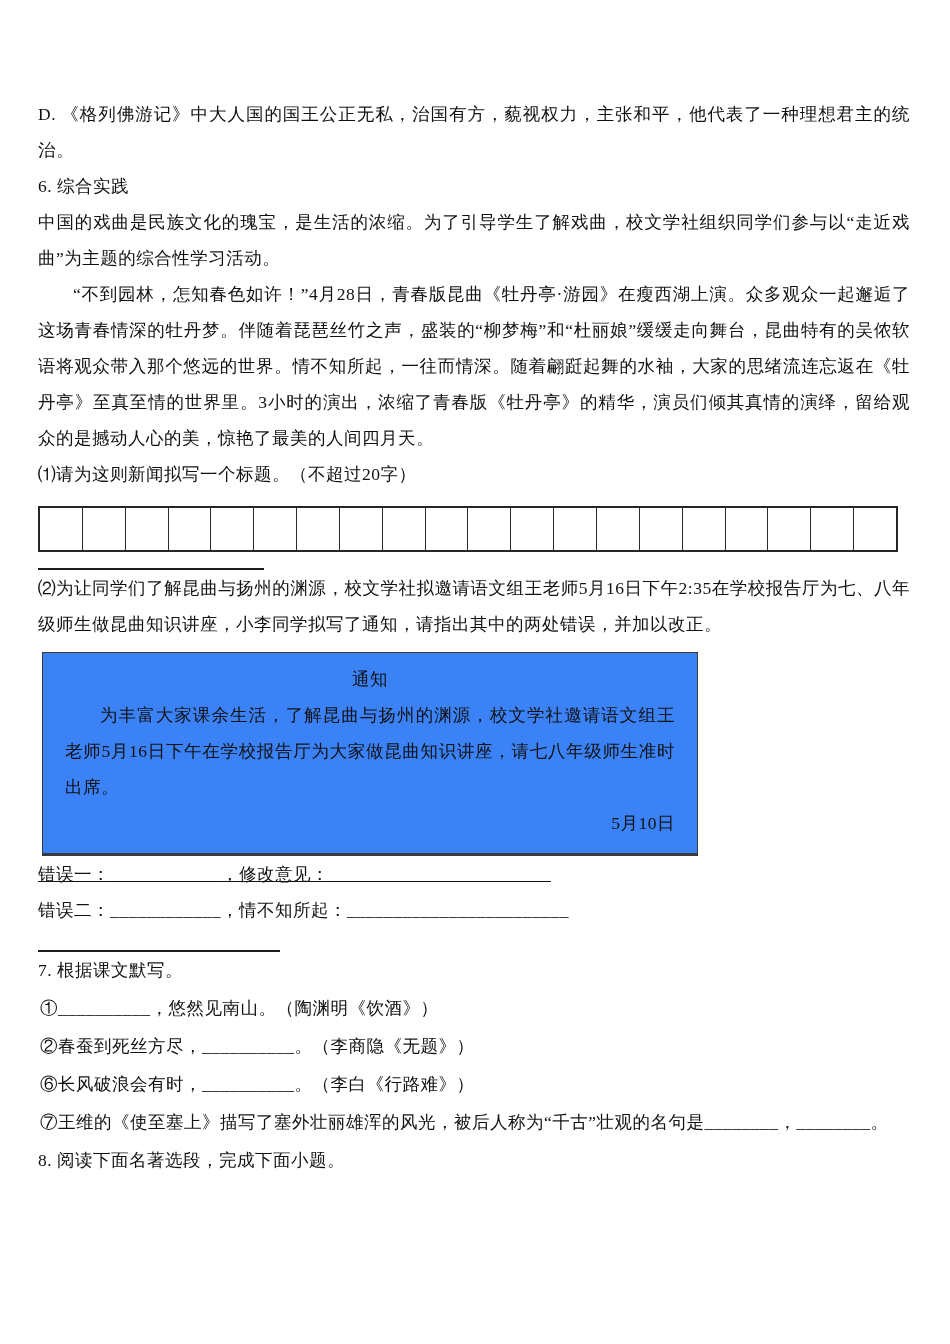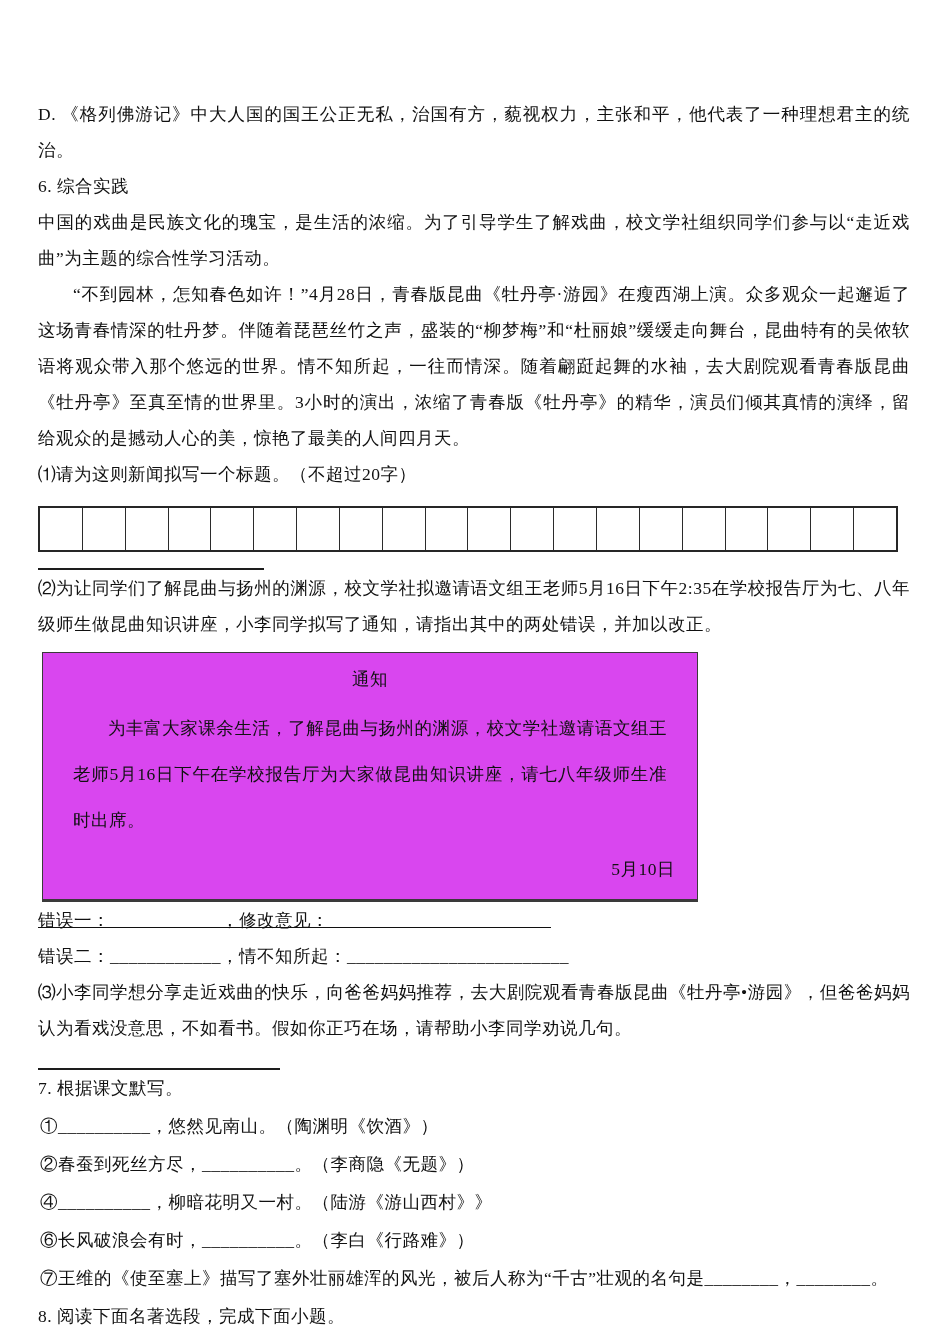--- a/index.html
+++ b/index.html
@@ -56,30 +56,30 @@
 
   
   .notice-box {
     margin-top: 10px;
     margin-left: 4px;
     width: 656px;
     box-sizing: border-box;
     border: 1.5px solid #3a3a3a;
     border-bottom-width: 3px;
     padding: 8px 22px 12px 22px;
-    background: #d946ef;
+    background: #3b82f6;
   }
   .notice-title {
     margin: 0;
     line-height: 36px;
     text-align: center;
   }
   .notice-body {
-    margin: 8px;
-    line-height: 46px;
+    margin: 0;
+    line-height: 36px;
     text-indent: 2em;
     text-align: justify;
   }
   .notice-date {
     margin: 0;
     line-height: 36px;
     text-align: right;
     padding-left: 36px;
   }
 
@@ -90,21 +90,21 @@
 <body>
 
 <div class="page">
 
   <p class="line">D. 《格列佛游记》中大人国的国王公正无私，治国有方，藐视权力，主张和平，他代表了一种理想君主的统治。</p>
 
   <p class="line">6. 综合实践</p>
 
   <p class="line">中国的戏曲是民族文化的瑰宝，是生活的浓缩。为了引导学生了解戏曲，校文学社组织同学们参与以“走近戏曲”为主题的综合性学习活动。</p>
 
-  <p class="line indent2">“不到园林，怎知春色如许！”4月28日，青春版昆曲《牡丹亭·游园》在瘦西湖上演。众多观众一起邂逅了这场青春情深的牡丹梦。伴随着琵琶丝竹之声，盛装的“柳梦梅”和“杜丽娘”缓缓走向舞台，昆曲特有的吴侬软语将观众带入那个悠远的世界。情不知所起，一往而情深。随着翩跹起舞的水袖，去大剧院观看青春版昆曲《牡丹亭》至真至情的世界里。3小时的演出，浓缩了青春版《牡丹亭》的精华，演员们倾其真情的演绎，留给观众的是撼动人心的美，惊艳了最美的人间四月天。</p>
+  <p class="line indent2">“不到园林，怎知春色如许！”4月28日，青春版昆曲《牡丹亭·游园》在瘦西湖上演。众多观众一起邂逅了这场青春情深的牡丹梦。伴随着琵琶丝竹之声，盛装的“柳梦梅”和“杜丽娘”缓缓走向舞台，昆曲特有的吴侬软语将观众带入那个悠远的世界。情不知所起，一往而情深。随着翩跹起舞的水袖，大家的思绪流连忘返在《牡丹亭》至真至情的世界里。3小时的演出，浓缩了青春版《牡丹亭》的精华，演员们倾其真情的演绎，留给观众的是撼动人心的美，惊艳了最美的人间四月天。</p>
 
   <p class="line">⑴请为这则新闻拟写一个标题。（不超过20字）</p>
 
   <div class="answer-grid">
       <div class="grid-cell"></div>
       <div class="grid-cell"></div>
       <div class="grid-cell"></div>
       <div class="grid-cell"></div>
       <div class="grid-cell"></div>
       <div class="grid-cell"></div>
@@ -130,29 +130,27 @@
 
   <div class="notice-box">
     <p class="notice-title">通知</p>
     <p class="notice-body">为丰富大家课余生活，了解昆曲与扬州的渊源，校文学社邀请语文组王老师5月16日下午在学校报告厅为大家做昆曲知识讲座，请七八年级师生准时出席。</p>
     <p class="notice-date">5月10日</p>
   </div>
 
   <p class="line gap-md">错误一：____________，修改意见：________________________</p>
   <p class="line">错误二：____________，情不知所起：________________________</p>
 
-  <p class="line">⑶小李同学想分享走近戏曲的快乐，向爸爸妈妈推荐，去大剧院观看青春版昆曲《牡丹亭•游园》，但爸爸妈妈认为看戏没意思，不如看书。假如你正巧在场，请帮助小李同学劝说几句。</p>
 
   <div class="answer-line second"></div>
 
   <p class="line gap-sm">7. 根据课文默写。</p>
 
   <div class="q7-items">
     <p class="line">①__________，悠然见南山。（陶渊明《饮酒》）</p>
     <p class="line">②春蚕到死丝方尽，__________。（李商隐《无题》）</p>
-    <p class="line">④__________，柳暗花明又一村。（陆游《游山西村》》</p>
     <p class="line">⑥长风破浪会有时，__________。（李白《行路难》）</p>
     <p class="line">⑦王维的《使至塞上》描写了塞外壮丽雄浑的风光，被后人称为“千古”壮观的名句是________，________。</p>
   </div>
 
   <p class="line q8">8. 阅读下面名著选段，完成下面小题。</p>
 
 </div>
 
 </body></html>

